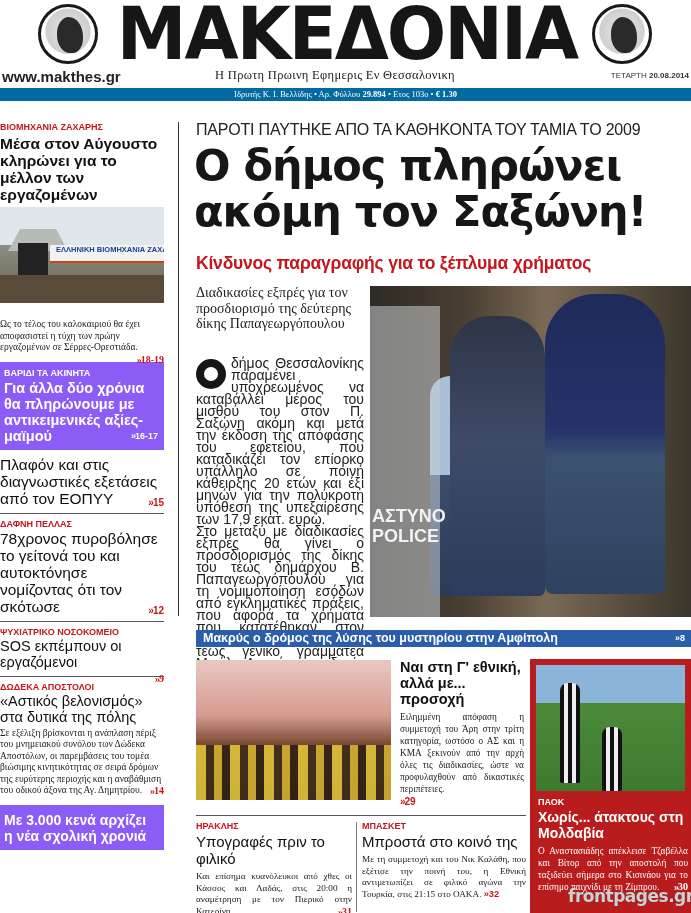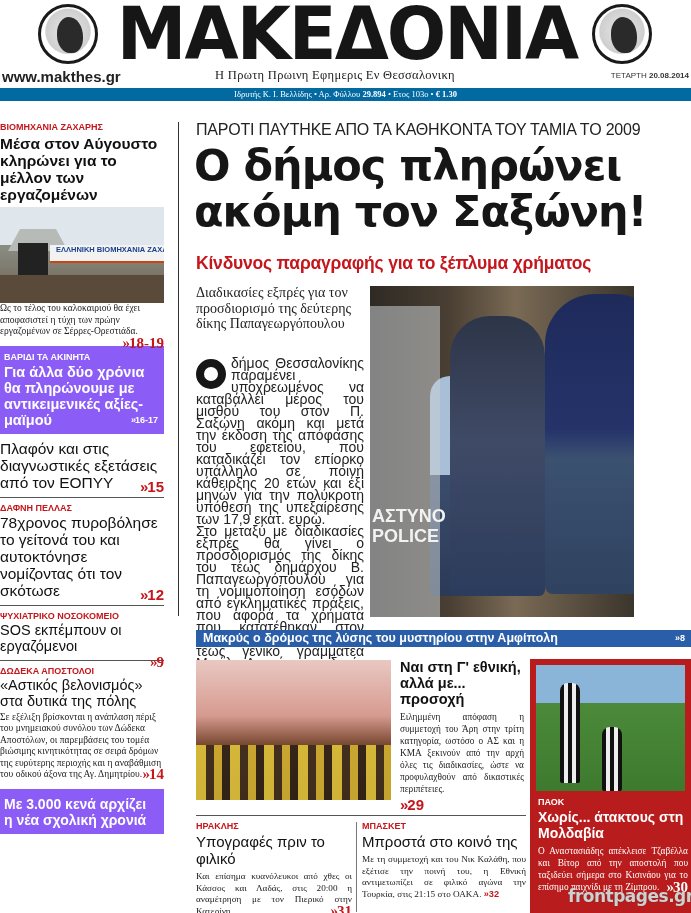--- a/index.html
+++ b/index.html
@@ -16,53 +16,53 @@
   .site { position: absolute; left: 2px; top: 68px; font-size: 15px; font-weight: bold; color: #222; }
   .tagline { position: absolute; left: 140px; top: 68px; width: 390px; text-align: center; font-family: "Liberation Serif", serif; font-size: 12.5px; color: #222; letter-spacing: 0.3px; }
   .date { position: absolute; right: 2px; top: 71px; font-size: 8px; color: #333; }
   .date b { font-weight: bold; }
   .infobar { position: absolute; left: 0; top: 88px; width: 691px; height: 13px; background: #0369a1; color: #fff; font-size: 8.5px; line-height: 13px; text-align: center; font-family: Liberation Serif, serif; }
   .infobar b { font-weight: bold; }
 
   
   .leftcol { position: absolute; left: 0; top: 110px; width: 164px; }
   .kicker { font-size: 9px; font-weight: bold; color: #c4161c; text-transform: uppercase; line-height: 11px; }
-  .ref { color: #c4161c; font-weight: bold; font-size: 15px; float: right; }
+  .ref { color: #c4161c; font-weight: bold; font-size: 10px; float: right; }
   .ref .chev { letter-spacing: -2px; margin-right: 1px; }
   .sep { border-top: 1px solid #555; margin: 6px 0 5px 0; }
 
   .lead-left .kicker { margin-top: 12px; }
   .lead-left h2 { font-size: 15.5px; font-weight: bold; line-height: 17px; color: #111; margin-top: 2px; }
   .photo-factory { width: 164px; height: 96px; margin-top: 4px; position: relative; overflow: hidden; background: linear-gradient(#dfe6ec 0%, #dfe6ec 40%, #8b8d85 40%, #6b5f4c 100%); }
   .photo-factory .roof { position: absolute; left: 8px; top: 22px; width: 60px; height: 22px; background: #b7bbb8; clip-path: polygon(20% 0, 80% 0, 100% 100%, 0 100%); }
   .photo-factory .sign { position: absolute; left: 50px; top: 38px; width: 114px; height: 18px; background: #f2f2f2; border-bottom: 2px solid #c41; font-size: 7.5px; font-weight: bold; color: #1a3f8c; line-height: 9px; padding-left: 6px; white-space: nowrap; overflow: hidden; }
   .photo-factory .banner { position: absolute; left: 18px; top: 36px; width: 30px; height: 60px; background: #222; }
   .photo-factory .ground { position: absolute; left: 0; top: 68px; width: 164px; height: 28px; background: #5a4a3a; }
   .body-serif { font-family: "Liberation Serif", serif; font-size: 9.5px; line-height: 11.5px; color: #222; }
-  .lead-left .body-serif { margin-top: 0; }
+  .lead-left .body-serif { margin-top: 16px; }
 
   .redbox { background: #8b5cf6; color: #fff; padding: 6px 6px 6px 4px; margin-top: 8px; }
   .redbox .k { font-size: 9px; font-weight: bold; color: #fff; line-height: 11px; }
   .redbox h3 { font-size: 14.5px; font-weight: bold; line-height: 16px; margin-top: 1px; }
   .redbox .ref { color: #fff; font-size: 9px; }
   .light-head { font-size: 15.5px; font-weight: normal; line-height: 17px; color: #111; }
   .light-head-sm { font-size: 14.5px; line-height: 16px; }
 
   
   .vrule { position: absolute; left: 178px; top: 122px; width: 1px; height: 494px; background: #333; }
   .overline { position: absolute; left: 196px; top: 121px; width: 495px; font-size: 16px; color: #222; letter-spacing: -0.2px; }
   .headline { position: absolute; left: 194px; top: 142px; width: 497px; font-family: "DejaVu Sans", sans-serif; font-weight: bold; font-size: 43px; line-height: 46px; color: #161616; letter-spacing: -1px; }
   .subhead { position: absolute; left: 196px; top: 253px; width: 495px; font-size: 17.5px; font-weight: bold; color: #c4161c; letter-spacing: -0.2px; }
   .deck { position: absolute; left: 196px; top: 285px; width: 168px; font-family: "Liberation Serif", serif; font-size: 14px; line-height: 15.5px; color: #222; }
   .story { position: absolute; left: 196px; top: 357px; width: 168px; font-family: Liberation Sans, sans-serif; font-size: 14px; line-height: 12px; color: #222; text-align: justify; }
   .dropcap { float: left; width: 30px; height: 30px; border-radius: 50%; border: 8px solid #161616; margin: 2px 5px 0 0; }
   .mainref { position: absolute; left: 196px; top: 628px; font-size: 12px; color: #222; text-align: right; }
   .mainref .chev { color: #c4161c; font-weight: bold; letter-spacing: -3px; margin-right: 2px; }
 
-  .photo-arrest { position: absolute; left: 370px; top: 286px; width: 264px; height: 331px; overflow: hidden; background: linear-gradient(90deg, #2e2a24 0%, #4a3f33 30%, #7a6a55 55%, #3b352c 100%); }
+  .photo-arrest { position: absolute; left: 370px; top: 286px; width: 321px; height: 331px; overflow: hidden; background: linear-gradient(90deg, #2e2a24 0%, #4a3f33 30%, #7a6a55 55%, #3b352c 100%); }
   .photo-arrest .shield { position: absolute; left: 0; top: 20px; width: 70px; height: 311px; background: rgba(200,205,210,0.55); }
   .photo-arrest .shield span { position: absolute; left: 2px; top: 200px; font-weight: bold; font-size: 18px; color: #f2f2f2; line-height: 20px; }
   .photo-arrest .cop { position: absolute; left: 80px; top: 30px; width: 95px; height: 280px; border-radius: 40px 40px 6px 6px; background: linear-gradient(#2d3548 0%, #3f4a66 45%, #2c3c5c 100%); }
   .photo-arrest .man { position: absolute; left: 175px; top: 8px; width: 120px; height: 300px; border-radius: 50px 50px 8px 8px; background: linear-gradient(#1e2a5a 0%, #25336a 45%, #3b5170 55%, #2f4260 100%); }
   .photo-arrest .bg-cop { position: absolute; left: 60px; top: 90px; width: 45px; height: 220px; border-radius: 20px 20px 4px 4px; background: linear-gradient(#a9bfd8 0%, #a9bfd8 45%, #3b4d6e 45%, #2b3a55 100%); }
 
   .bluebar { position: absolute; left: 196px; top: 630px; width: 495px; height: 17px; background: #2b5ea8; color: #fff; font-size: 12.5px; font-weight: bold; line-height: 17px; padding-left: 7px; }
   .bluebar .r { position: absolute; right: 6px; top: 0; font-size: 9px; }
 
   .photo-fans { position: absolute; left: 196px; top: 660px; width: 195px; height: 140px; overflow: hidden; background: linear-gradient(#e9c8c2 0%, #d69a8f 40%, #7a4a33 60%, #5b3a22 100%); }

